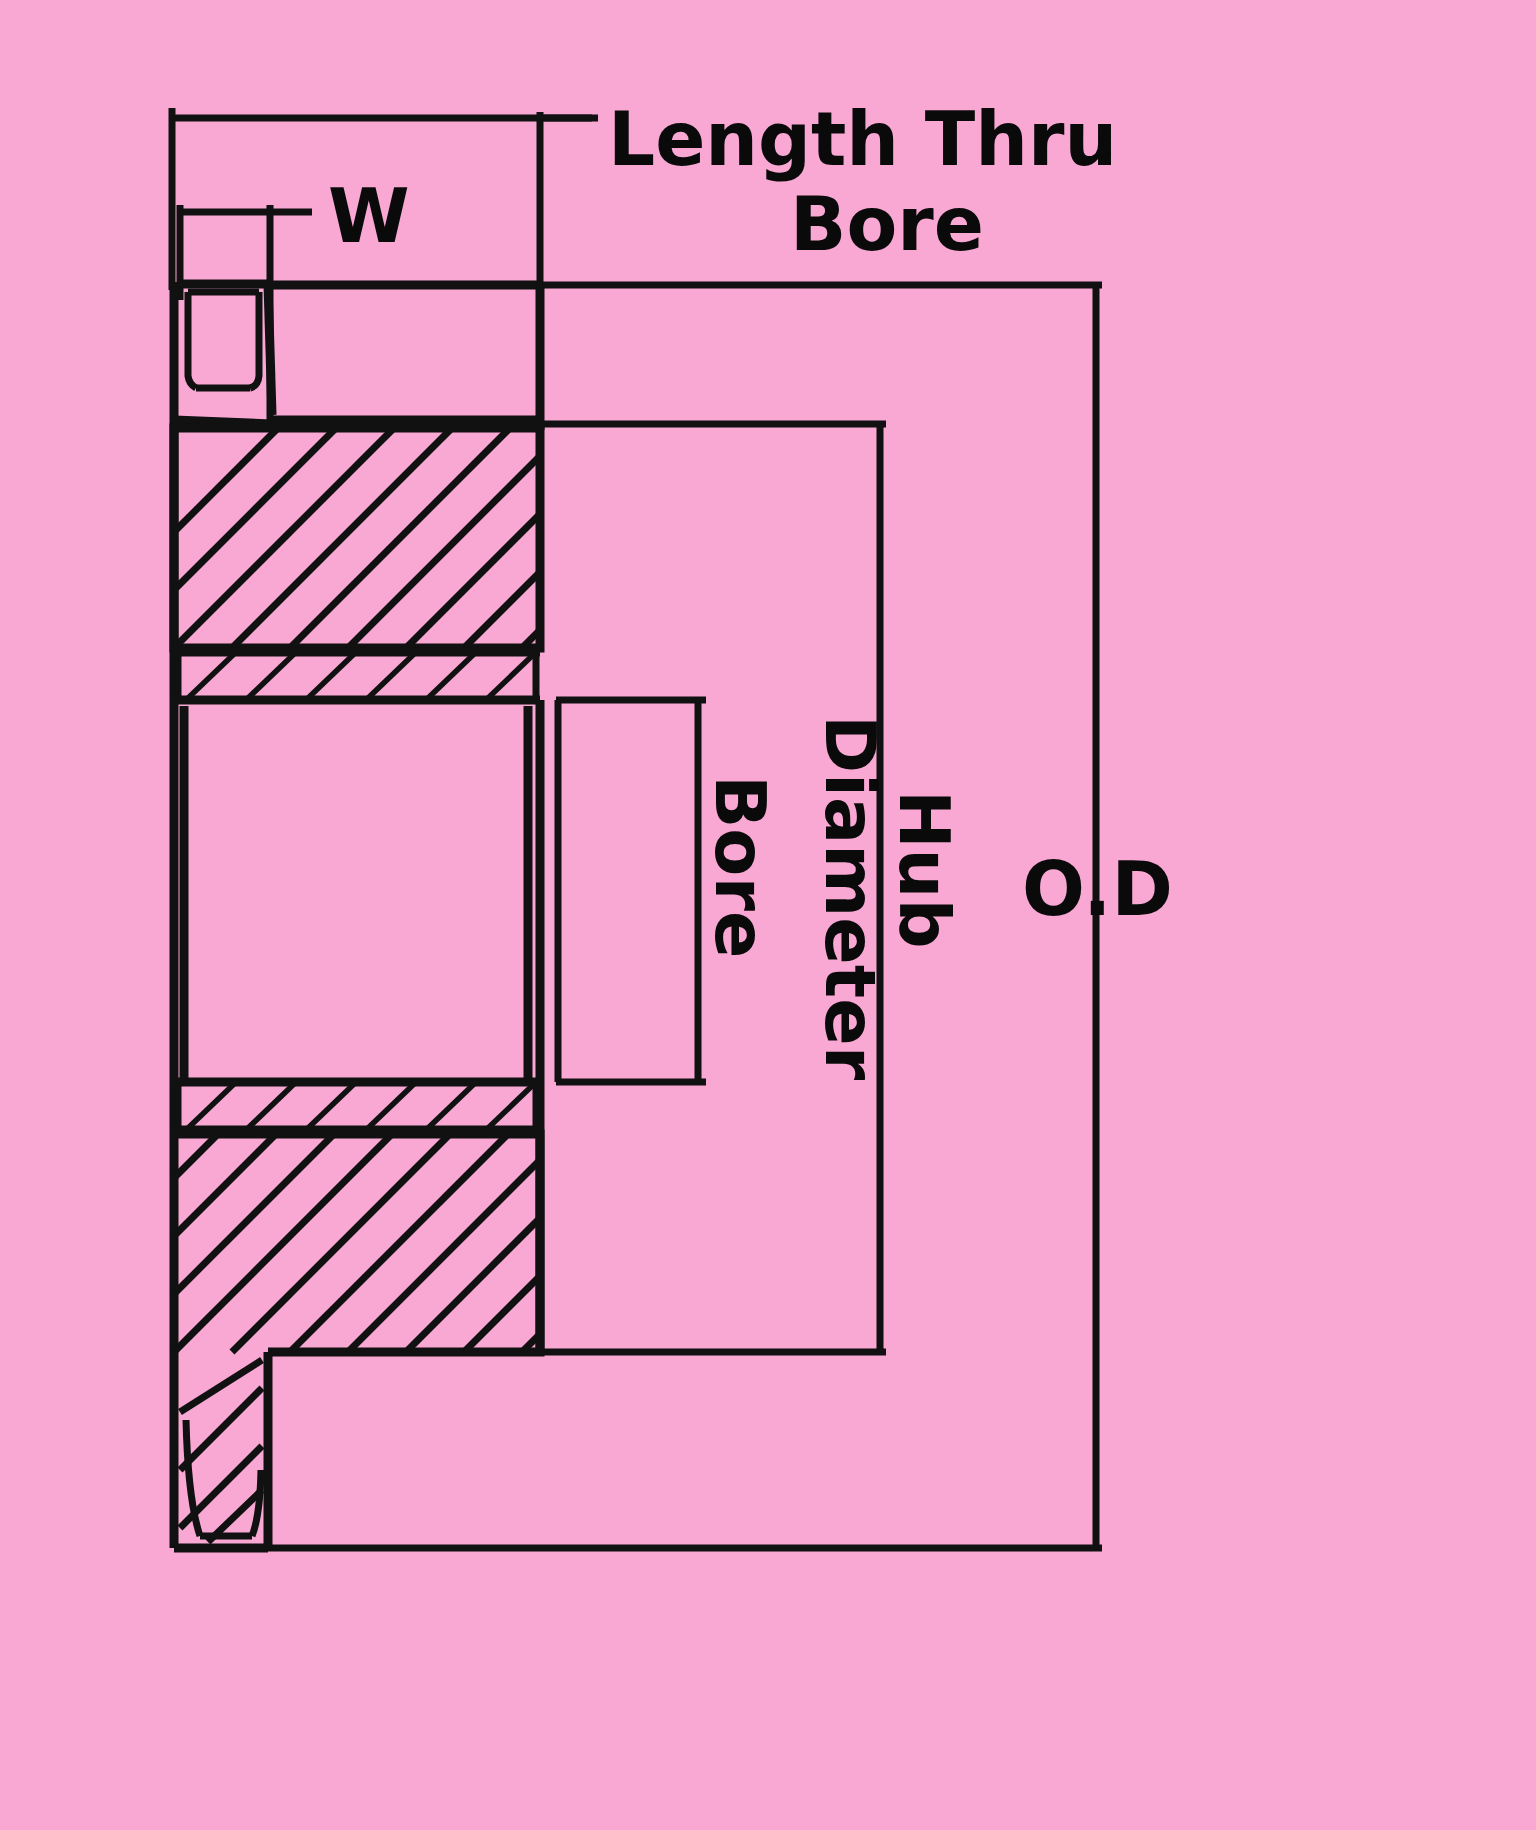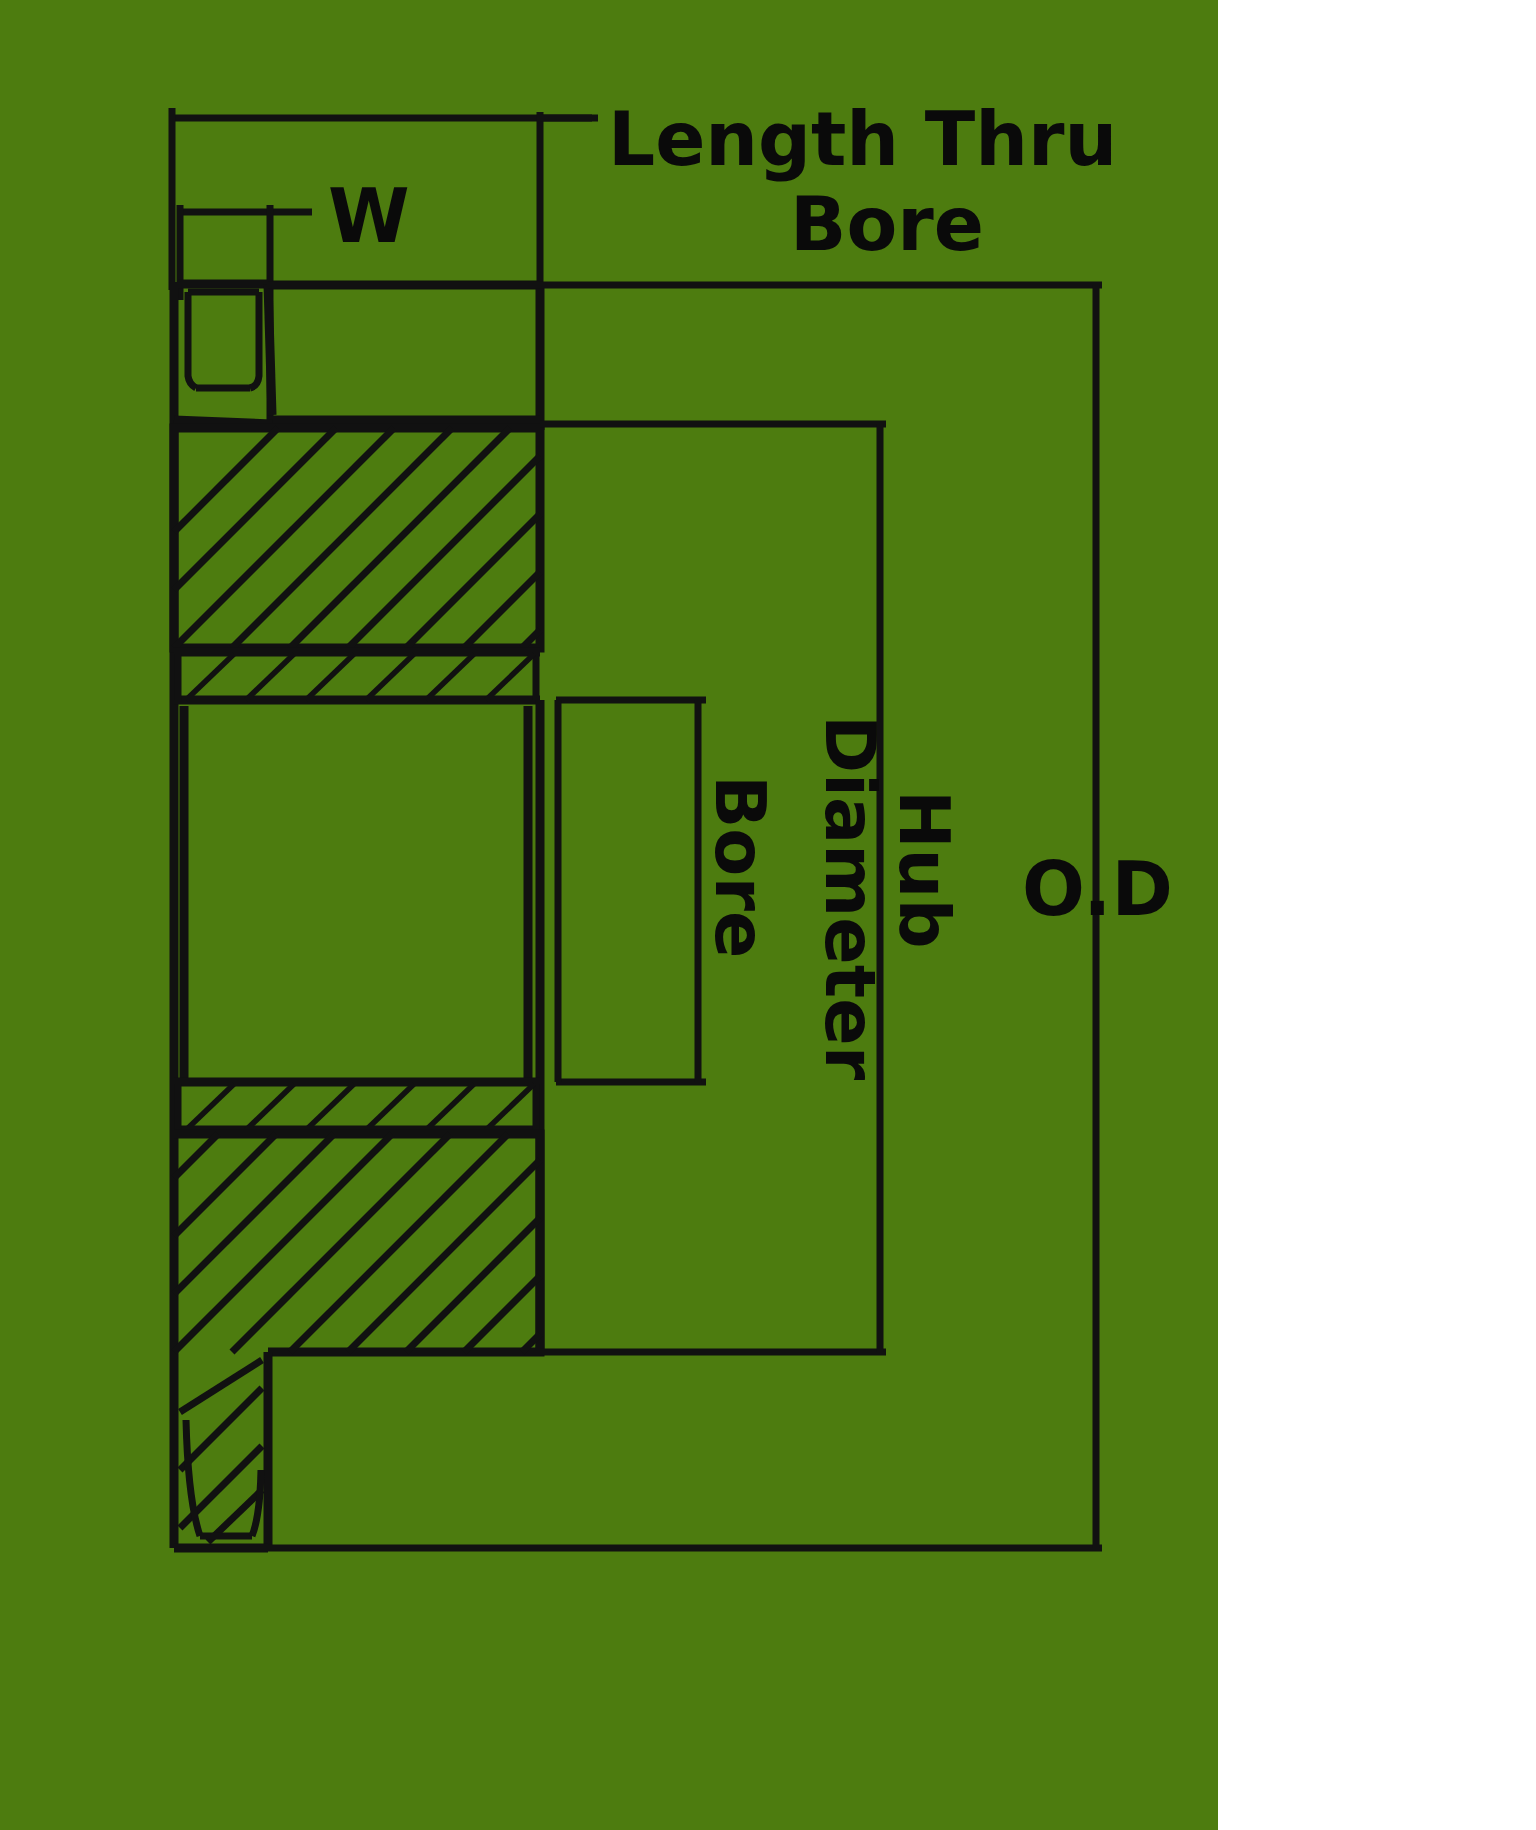--- a/index.html
+++ b/index.html
@@ -8,23 +8,23 @@
     background: #ffffff;
   }
   body {
     width: 1536px;
     height: 1830px;
     font-family: "Liberation Sans", sans-serif;
     overflow: hidden;
   }
   #drawing-root {
     position: relative;
-    width: 1218px;
+    width: 1536px;
     height: 1830px;
-    background: #4d7c0f;
+    background: #f9a8d4;
   }
   svg.diagram {
     display: block;
     width: 1536px;
     height: 1830px;
   }
   .dim-line,
   .part-outline,
   .hatch-line,
   .ext-line {

